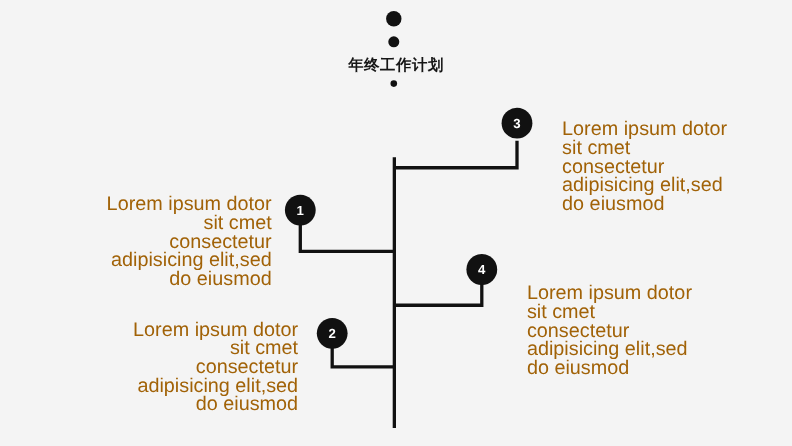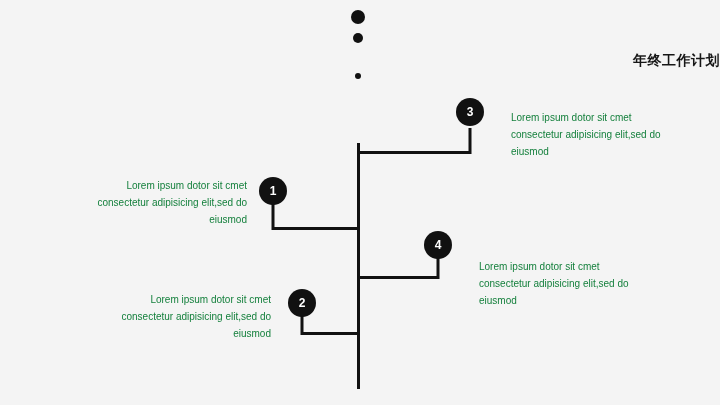--- a/index.html
+++ b/index.html
@@ -42,21 +42,21 @@
     width: 6px;
     height: 6px;
     left: 355px;
     top: 73px;
   }
   #slide-title {
     position: absolute;
     left: 0;
     top: 51px;
     width: 720px;
-    text-align: right;
+    text-align: center;
     font-size: 14px;
     font-weight: bold;
     color: #161616;
     letter-spacing: 0.5px;
     line-height: 18px;
     font-family: "DejaVu Sans", "Liberation Sans", sans-serif;
   }
 
   
   #connectors {
@@ -84,23 +84,23 @@
   }
   #marker-1 { left: 259px; top: 177px; }
   #marker-2 { left: 288px; top: 289px; }
   #marker-3 { left: 456px; top:  98px; }
   #marker-4 { left: 424px; top: 231px; }
 
   
   .desc {
     position: absolute;
     width: 158px;
-    font-size: 10px;
+    font-size: 18px;
     line-height: 17px;
-    color: #15803d;
+    color: #a16207;
   }
   .desc.right { text-align: right; }
   .desc.left  { text-align: left;  }
 
   #desc-1 { left:  89px; top: 177px; }
   #desc-2 { left: 113px; top: 291px; }
   #desc-3 { left: 511px; top: 109px; }
   #desc-4 { left: 479px; top: 258px; }
 </style>
 </head>

